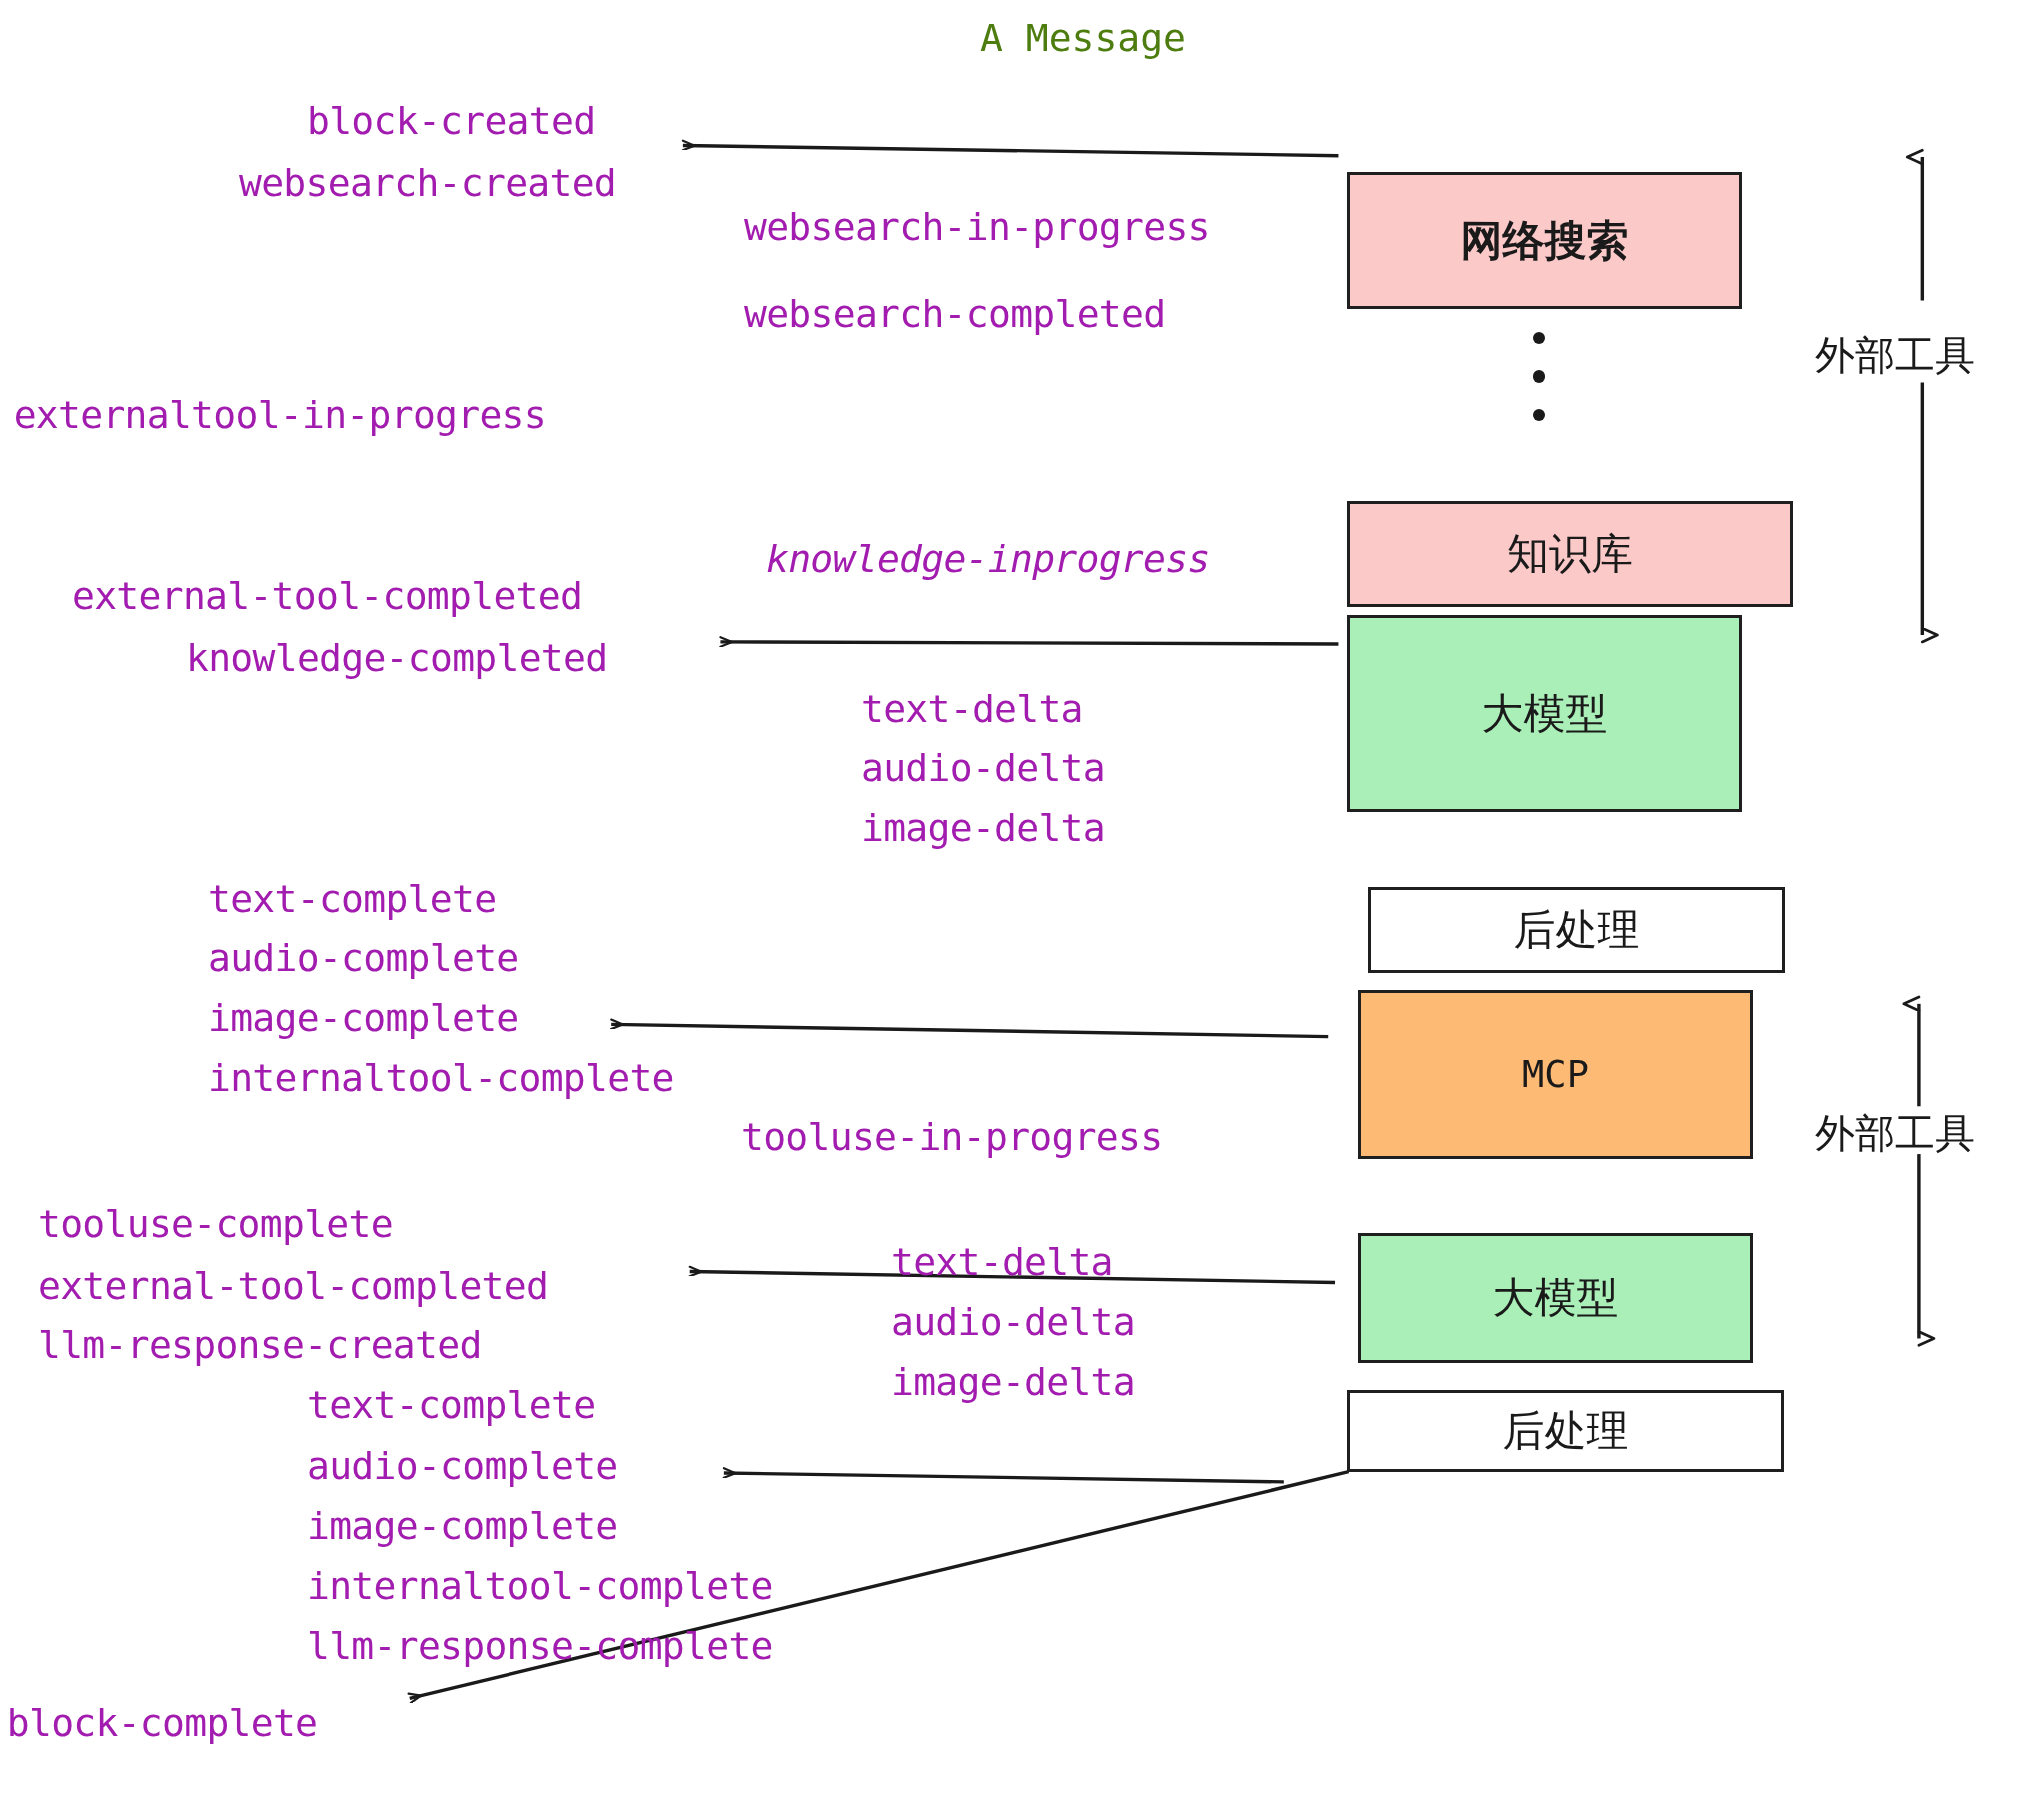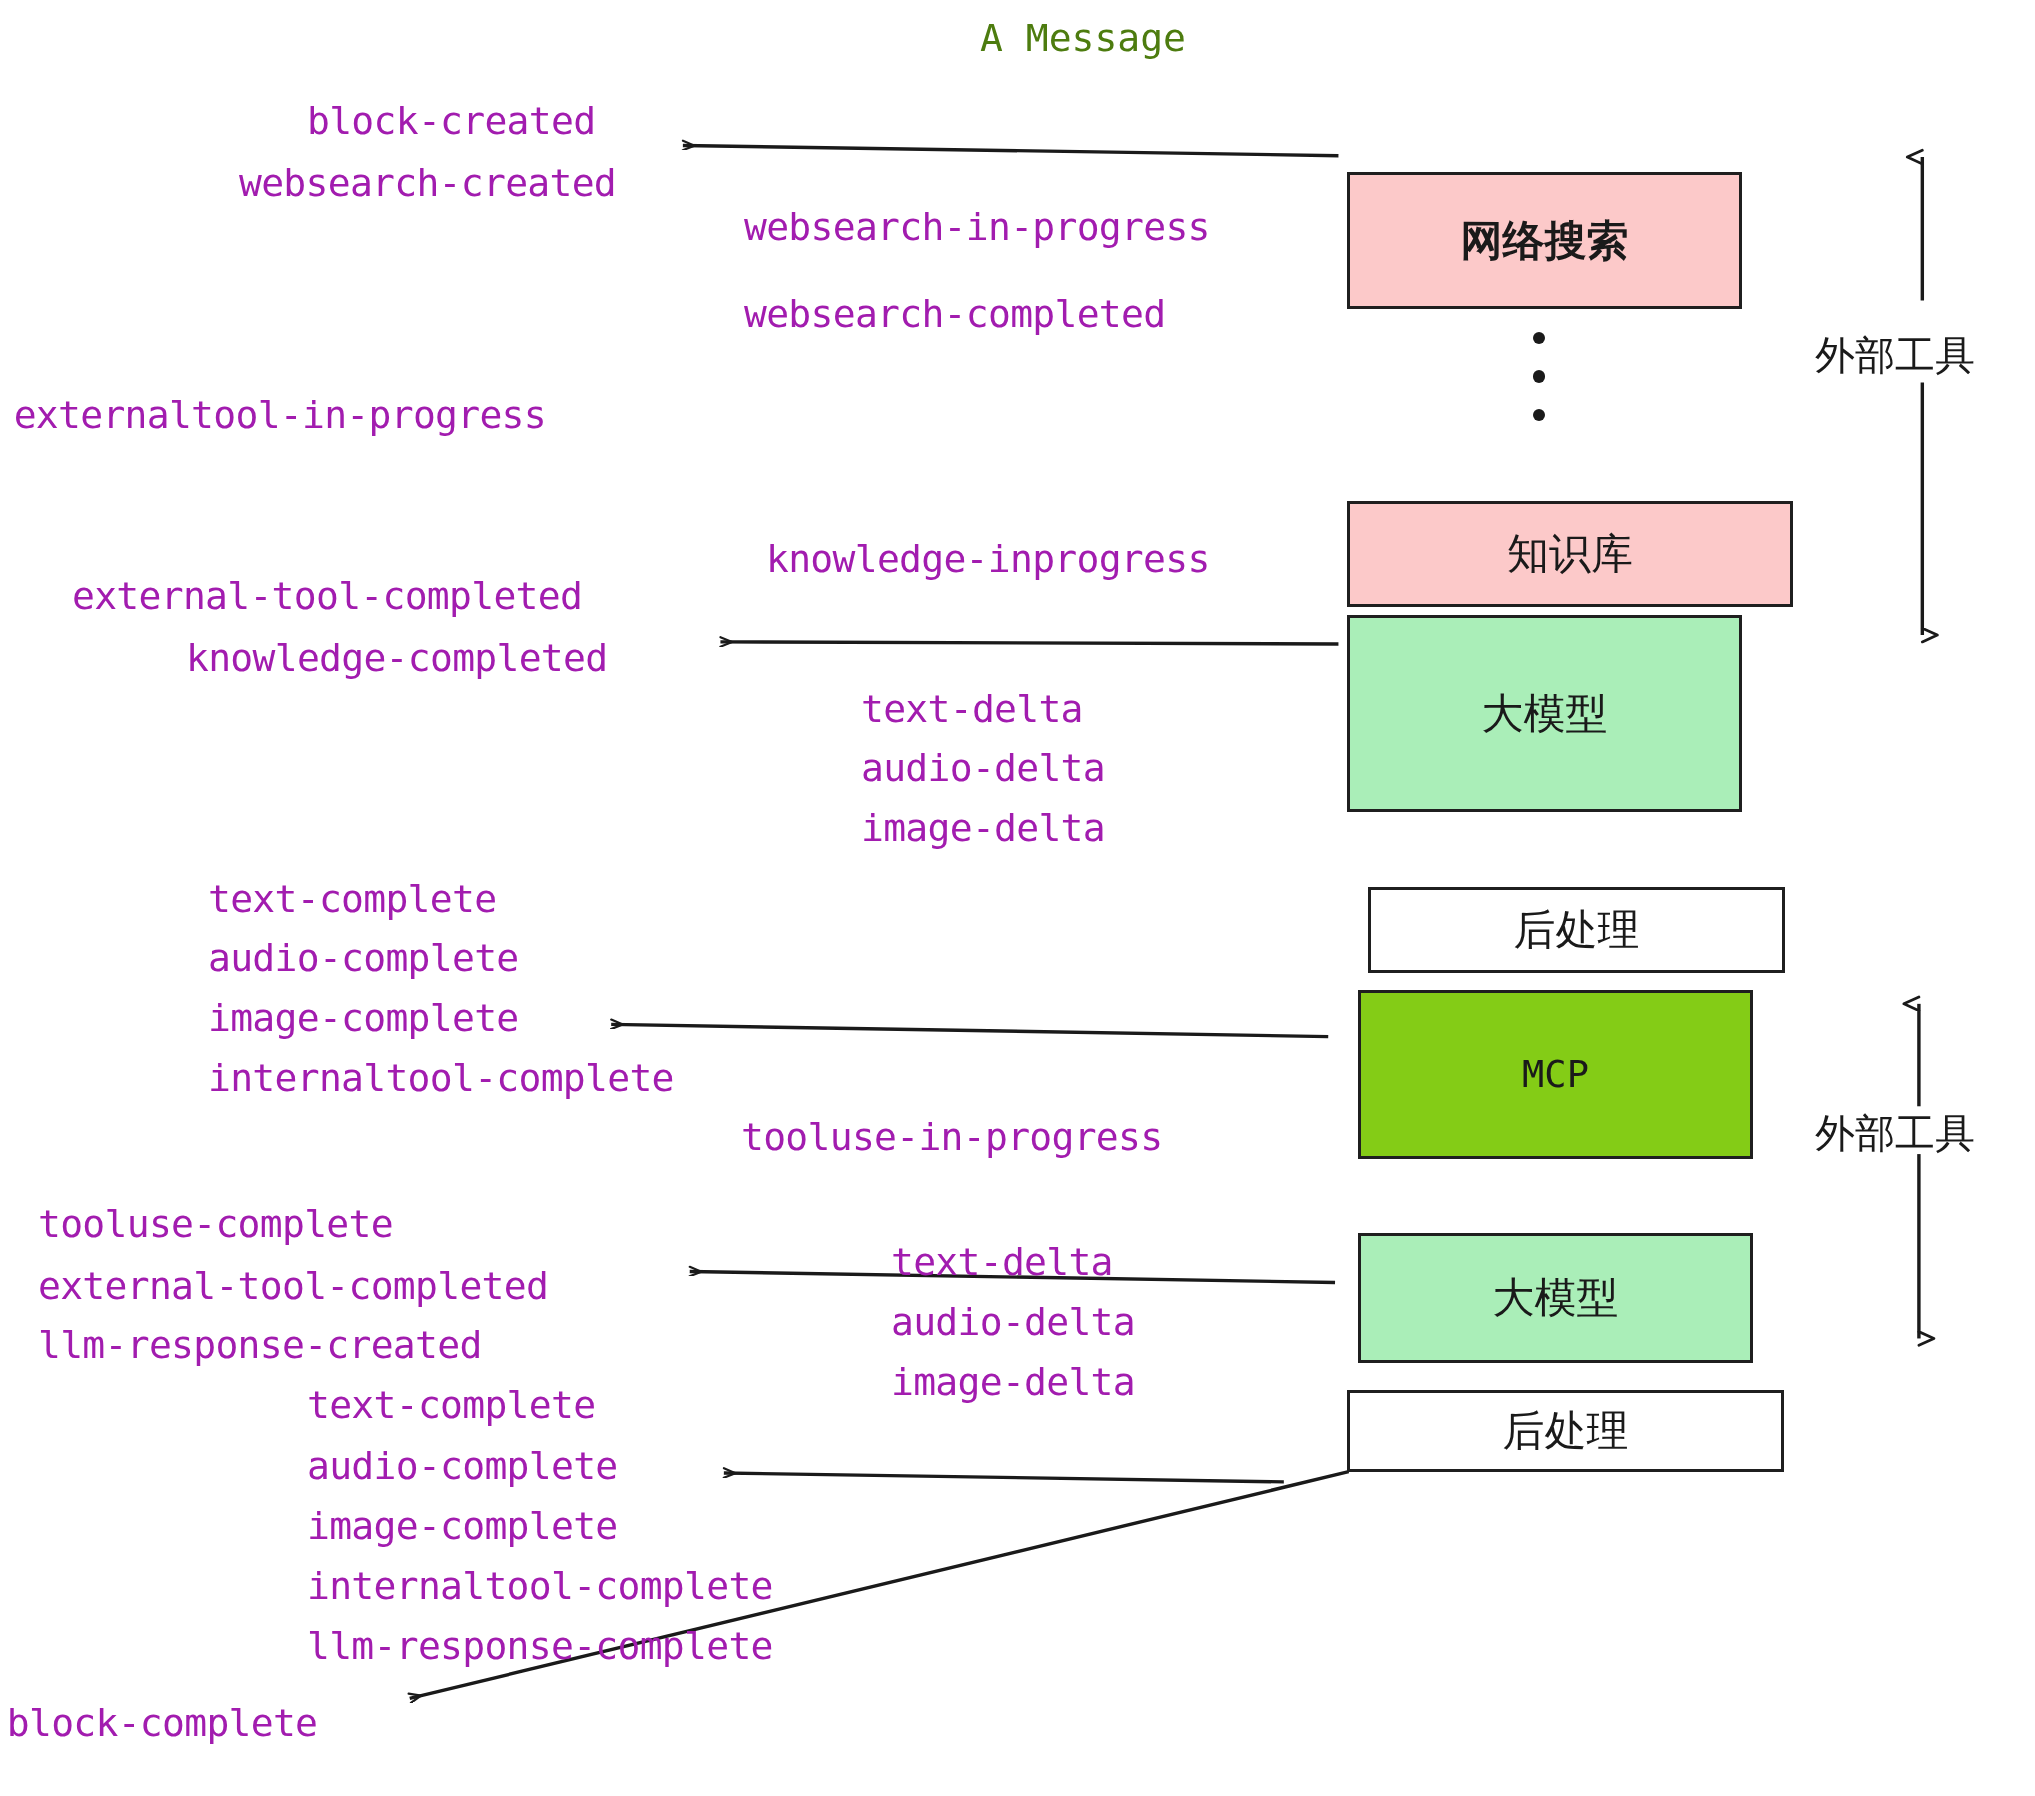--- a/index.html
+++ b/index.html
@@ -112,31 +112,31 @@
     <i></i>
       <i></i>
       <i></i>
   </div>
 
   <div id="nodes-layer">
       <div class="node" style="left: 1347px; top: 172px; width: 395px; height: 137px; background: rgb(252, 201, 201); border-color: rgb(31, 31, 31); font-weight: bold;">网络搜索</div>
       <div class="node" style="left: 1347px; top: 501px; width: 446px; height: 106px; background: rgb(252, 201, 201); border-color: rgb(31, 31, 31);">知识库</div>
       <div class="node" style="left: 1347px; top: 615px; width: 395px; height: 197px; background: rgb(170, 238, 184); border-color: rgb(31, 31, 31);">大模型</div>
       <div class="node" style="left: 1368px; top: 887px; width: 417px; height: 86px; background: rgb(255, 255, 255); border-color: rgb(31, 31, 31);">后处理</div>
-      <div class="node mono" style="left: 1358px; top: 990px; width: 395px; height: 169px; background: #84cc16; border-color: rgb(31, 31, 31);">MCP</div>
+      <div class="node mono" style="left: 1358px; top: 990px; width: 395px; height: 169px; background: #fdba74; border-color: rgb(31, 31, 31);">MCP</div>
       <div class="node" style="left: 1358px; top: 1233px; width: 395px; height: 130px; background: rgb(170, 238, 184); border-color: rgb(31, 31, 31);">大模型</div>
       <div class="node" style="left: 1347px; top: 1390px; width: 437px; height: 82px; background: rgb(255, 255, 255); border-color: rgb(31, 31, 31);">后处理</div>
     </div>
   <div id="events-layer">
       <div class="evt" style="left: 307px; top: 102px;">block-created</div>
       <div class="evt" style="left: 239px; top: 164px;">websearch-created</div>
       <div class="evt" style="left: 744px; top: 208px;">websearch-in-progress</div>
       <div class="evt" style="left: 744px; top: 295px;">websearch-completed</div>
       <div class="evt" style="left: 13.7px; top: 396px;">externaltool-in-progress</div>
-      <div class="evt" style="left: 766px; top: 540px;">knowledge-inprogress</div>
+      <div class="evt" style="left: 766px; top: 540px; font-style: italic;">knowledge-inprogress</div>
       <div class="evt" style="left: 72px; top: 577px;">external-tool-completed</div>
       <div class="evt" style="left: 186px; top: 639px;">knowledge-completed</div>
       <div class="evt" style="left: 861px; top: 690px;">text-delta</div>
       <div class="evt" style="left: 861px; top: 749px;">audio-delta</div>
       <div class="evt" style="left: 861px; top: 809px;">image-delta</div>
       <div class="evt" style="left: 208px; top: 880px;">text-complete</div>
       <div class="evt" style="left: 208px; top: 939px;">audio-complete</div>
       <div class="evt" style="left: 208px; top: 999px;">image-complete</div>
       <div class="evt" style="left: 208px; top: 1059px;">internaltool-complete</div>
       <div class="evt" style="left: 741px; top: 1118px;">tooluse-in-progress</div>

